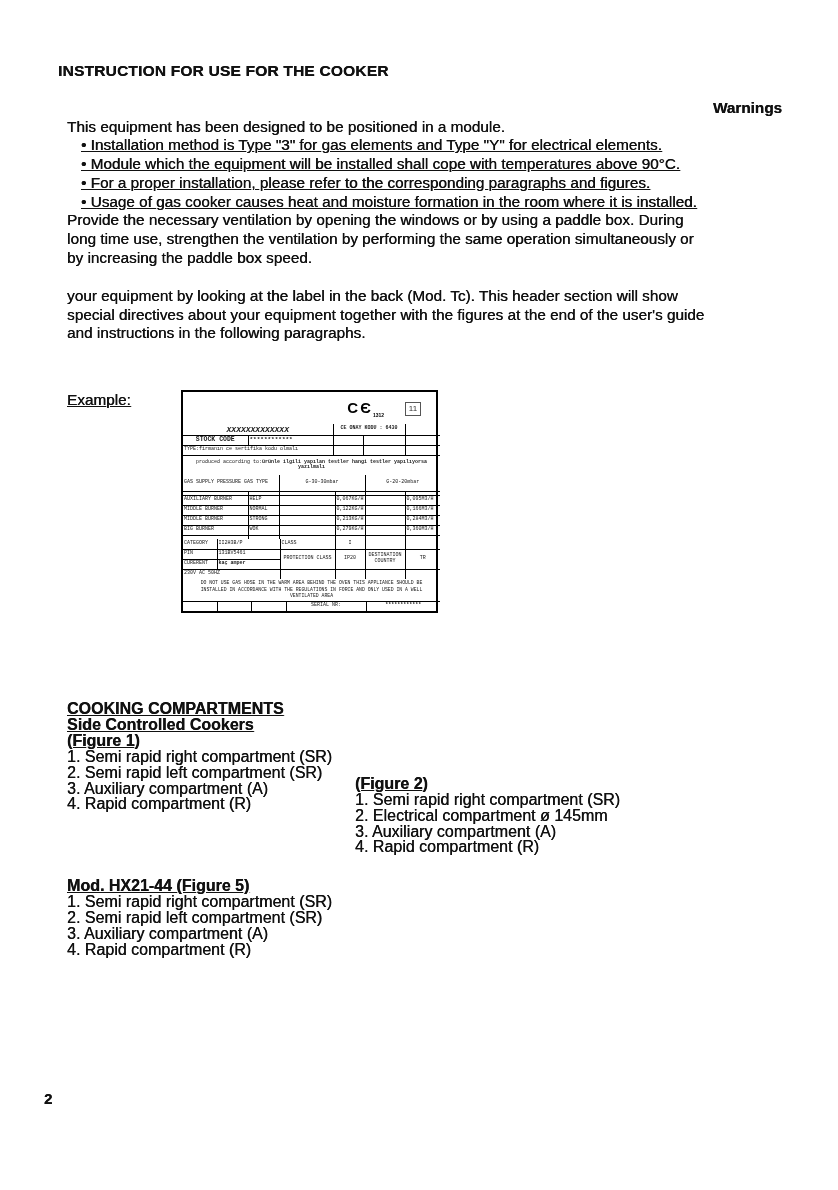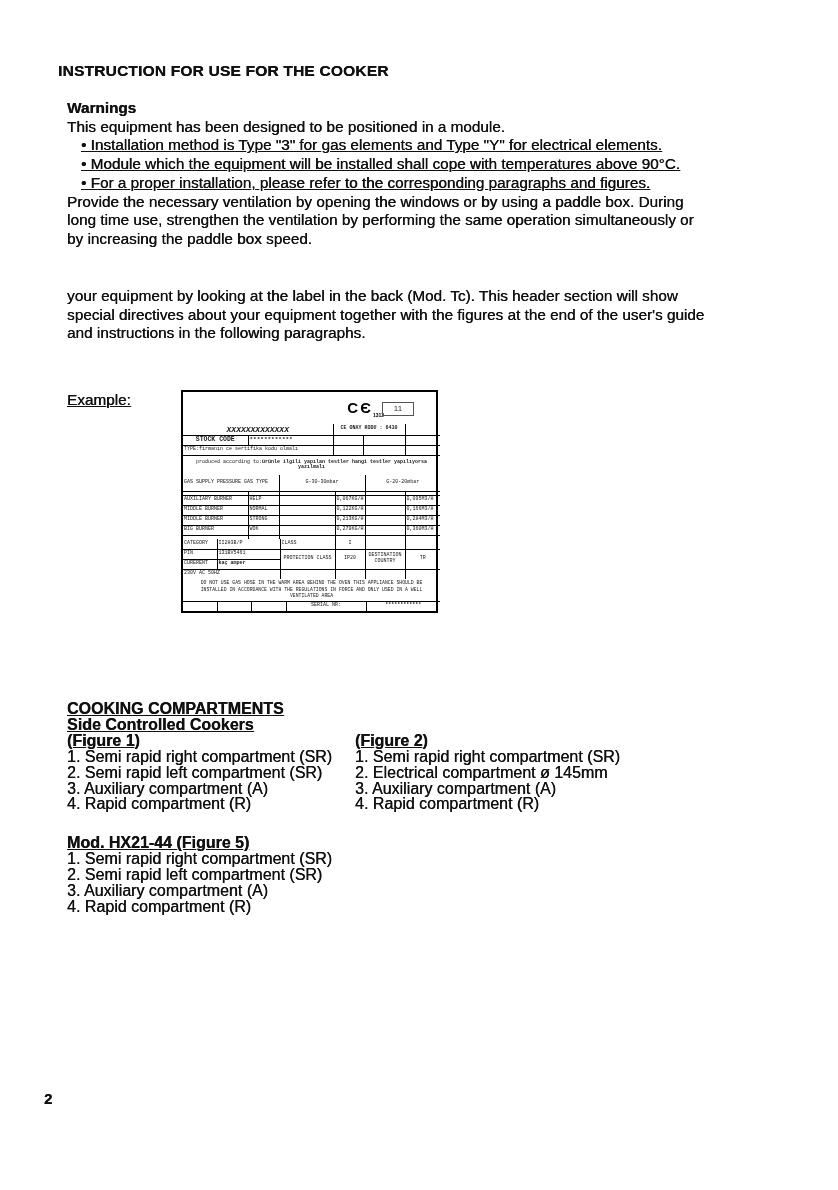--- a/index.html
+++ b/index.html
@@ -12,21 +12,21 @@
   .page { position: absolute; inset: 0; background: #fff; }
 
   .title {
     position: absolute; left: 58px; top: 62px;
     font-size: 15.5px; font-weight: 700; letter-spacing: .2px;
     text-shadow: .3px 0 0 currentColor;
   }
 
   .bodytext { font-size: 15.3px; line-height: 18.7px; text-shadow: .3px 0 0 currentColor; }
   .warnings { position: absolute; left: 67px; top: 99px; width: 715px; }
-  .warnings .h { font-weight: 700; }
+  .warnings .h { font-weight: 700; text-align: right; }
   .line.indent { padding-left: 14px; text-decoration: underline; }
 
   .para2 { position: absolute; left: 67px; top: 287px; width: 715px; }
 
   .example-label {
     position: absolute; left: 67px; top: 391px;
     font-size: 15.3px; text-shadow: .3px 0 0 currentColor; text-decoration: underline;
   }
 
   
@@ -34,21 +34,21 @@
     position: absolute; left: 181px; top: 390px; width: 257px;
     border: 2px solid #000; background: #fff; color: #1a1a1a;
   }
   .ce-area { position: relative; height: 32px; }
   .ce-mark {
     position: absolute; right: 52px; top: 7px;
     font-size: 15px; font-weight: 600; letter-spacing: 2px; color: #000;
   }
   .ce-mark sub { font-size: 5px; font-weight: 700; letter-spacing: 0; }
   .ce-box {
-    position: absolute; right: 22px; top: 10px; width: 32px; height: 14px;
+    position: absolute; right: 15px; top: 10px; width: 16px; height: 14px;
     border: 1.5px solid #555; color: #333;
     font-size: 8px; text-align: center; line-height: 12px;
   }
   .plate table {
     width: 100%; border-collapse: collapse; table-layout: fixed; font-family: Liberation Mono, monospace;
   }
   .plate td {
     border: 1px solid #000; overflow: hidden; white-space: nowrap;
     font-size: 5px; line-height: 1.15; padding: 0 1px; vertical-align: middle;
     color: #1a1a1a;
@@ -75,41 +75,42 @@
   
   .cooking {
     position: absolute; left: 67px; top: 701px; width: 715px;
     font-size: 16px; line-height: 15.9px; text-shadow: .3px 0 0 currentColor;
   }
   .cooking .h, .cooking .sh, .cooking .figtitle, .cooking .modtitle {
     font-weight: 700; text-decoration: underline;
   }
   .twocol { display: flex; }
   .col-left { width: 288px; flex: 0 0 288px; }
-  .col-right { flex: 1; }
+  .col-right { flex: 1; margin-top: 43px; }
   .modblock { margin-top: 23px; }
 
   .pagenum {
     position: absolute; left: 44px; top: 1090px;
     font-size: 15px; font-weight: 700; text-shadow: .3px 0 0 currentColor;
   }
 </style>
 </head>
 <body>
 
 <div class="page">
 
   <h1 class="title">INSTRUCTION FOR USE FOR THE COOKER</h1>
 
   <section class="warnings bodytext">
     <div class="h">Warnings</div>
     <div class="line">This equipment has been designed to be positioned in a module.</div>
     <div class="line indent">• Installation method is Type "3" for gas elements and Type "Y" for electrical elements.</div>
     <div class="line indent">• Module which the equipment will be installed shall cope with temperatures above 90°C.</div>
     <div class="line indent">• For a proper installation, please refer to the corresponding paragraphs and figures.</div>
+    <div class="line indent">• Usage of gas cooker causes heat and moisture formation in the room where it is installed.</div>
     <div class="line">Provide the necessary ventilation by opening the windows or by using a paddle box. During</div>
     <div class="line">long time use, strengthen the ventilation by performing the same operation simultaneously or</div>
     <div class="line">by increasing the paddle box speed.</div>
   </section>
 
   <section class="para2 bodytext">
     <div class="line">your equipment by looking at the label in the back (Mod. Tc). This header section will show</div>
     <div class="line">special directives about your equipment together with the figures at the end of the user's guide</div>
     <div class="line">and instructions in the following paragraphs.</div>
   </section>

